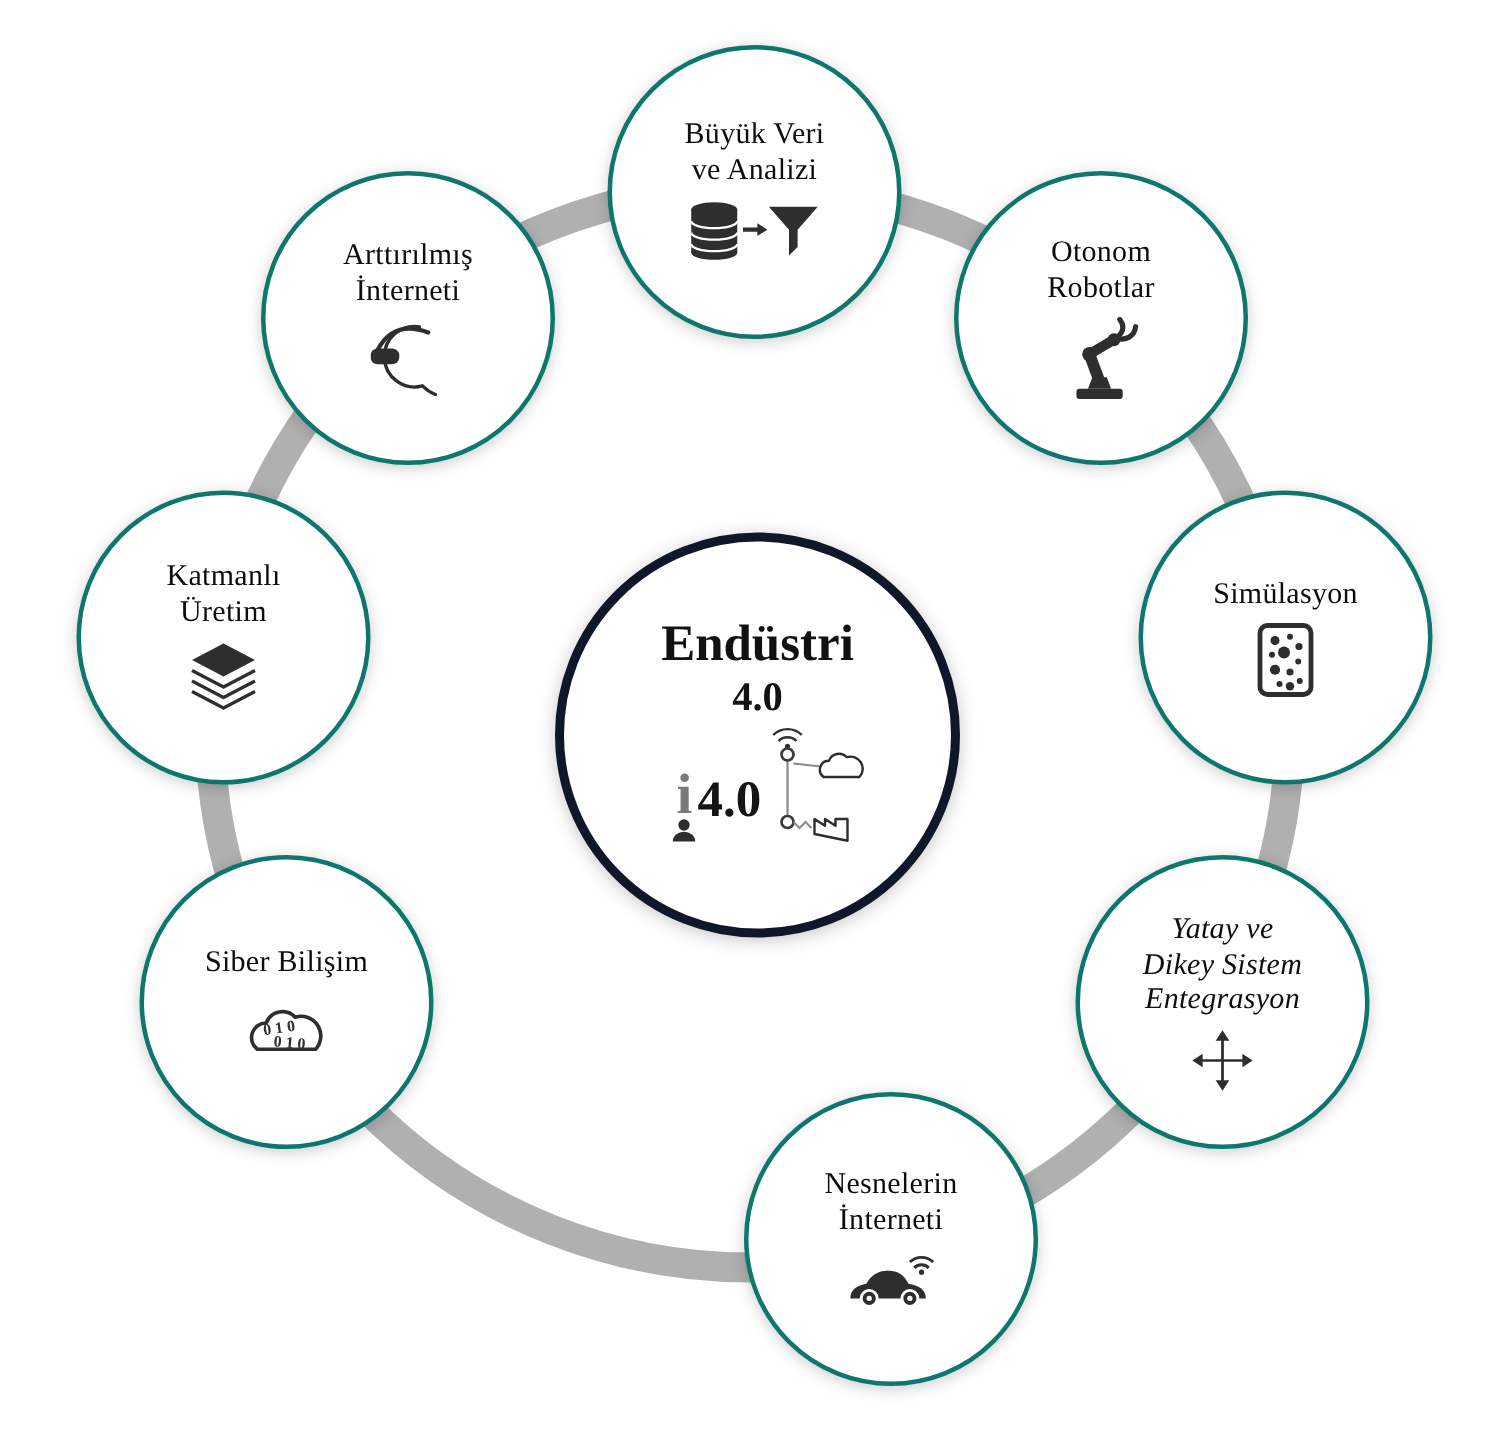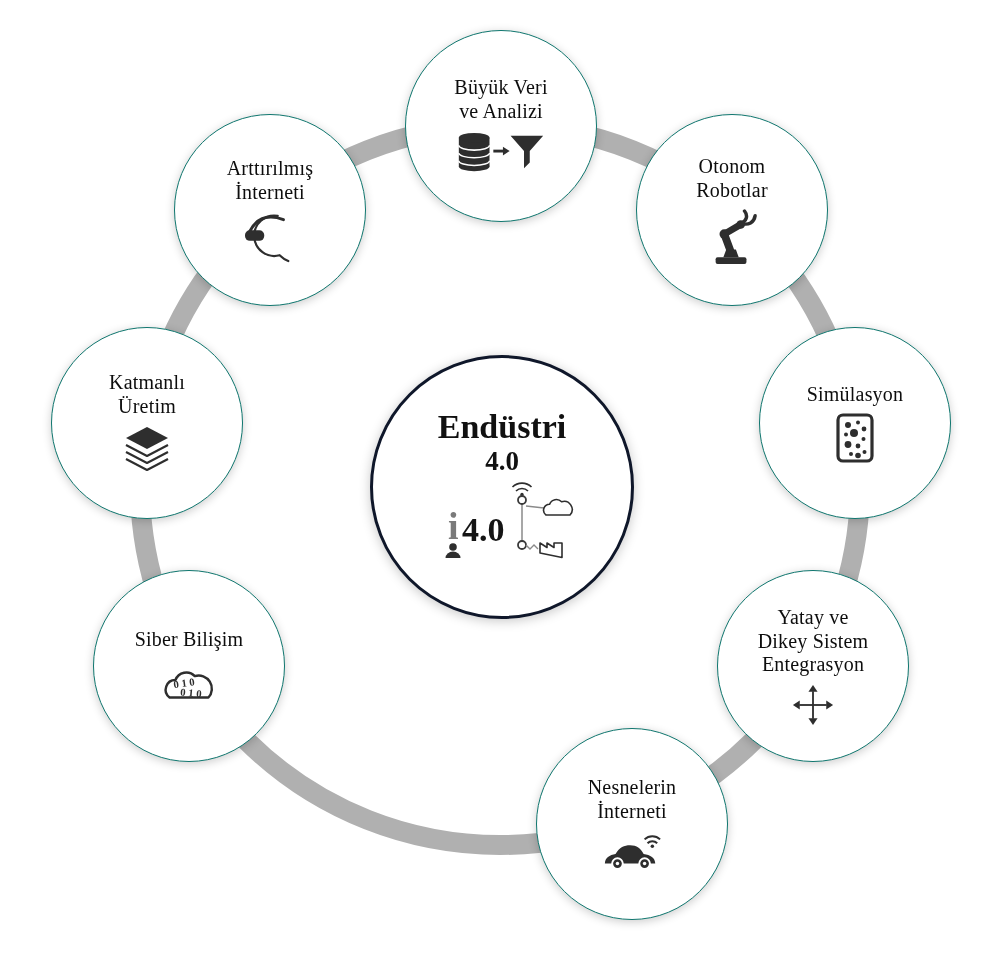--- a/index.html
+++ b/index.html
@@ -3,43 +3,43 @@
 <meta charset="utf-8">
 <style>
   html,body{margin:0;padding:0;background:#ffffff;}
   #canvas{
     position:relative;width:1000px;height:960px;background:#fff;overflow:hidden;
     font-family:"Liberation Serif", serif;color:#111;
   }
   #ring-svg{position:absolute;left:0;top:0;}
   .node{
     position:absolute;width:190px;height:190px;border-radius:50%;
-    background:#fff;border:1px solid #0f766e;
+    background:#fff;border:3px solid #0f766e;
     box-shadow:0 2px 10px rgba(0,0,0,0.20);
     display:flex;flex-direction:column;align-items:center;justify-content:center;gap:7px;
     text-align:center;
   }
   .node-label{
     white-space:pre-line;font-size:20px;line-height:1.18;color:#0d0d0d;
     letter-spacing:.2px;
   }
   .icon{display:block;line-height:0;}
   
   .node-0{left:405px;top:30px;}
   .node-1{left:636px;top:114px;}
   .node-2{left:759px;top:327px;}
-  .node-3{left:717px;top:570px;}
-  .node-4{left:536px;top:728px;}
+  .node-3{left:717px;top:570px;font-style:italic;}
+  .node-4{left:496px;top:728px;}
   .node-5{left:282px;top:728px;}
   .node-6{left:93px;top:570px;}
   .node-7{left:51px;top:327px;justify-content:center;}
   .node-8{left:174px;top:114px;}
   #center-node{
     position:absolute;left:370px;top:355px;width:258px;height:258px;border-radius:50%;
-    background:#fff;border:3px solid #0f172a;
+    background:#fff;border:6px solid #0f172a;
     box-shadow:0 2px 12px rgba(0,0,0,0.22);
     display:flex;flex-direction:column;align-items:center;justify-content:center;gap:2px;
     text-align:center;
   }
   #center-title{font-size:34px;font-weight:bold;line-height:1.05;}
   #center-sub{font-size:27px;font-weight:bold;line-height:1.05;}
   .logo-text{font-family:"Liberation Serif",serif;font-weight:bold;}
 </style>
 </head>
 <body>

